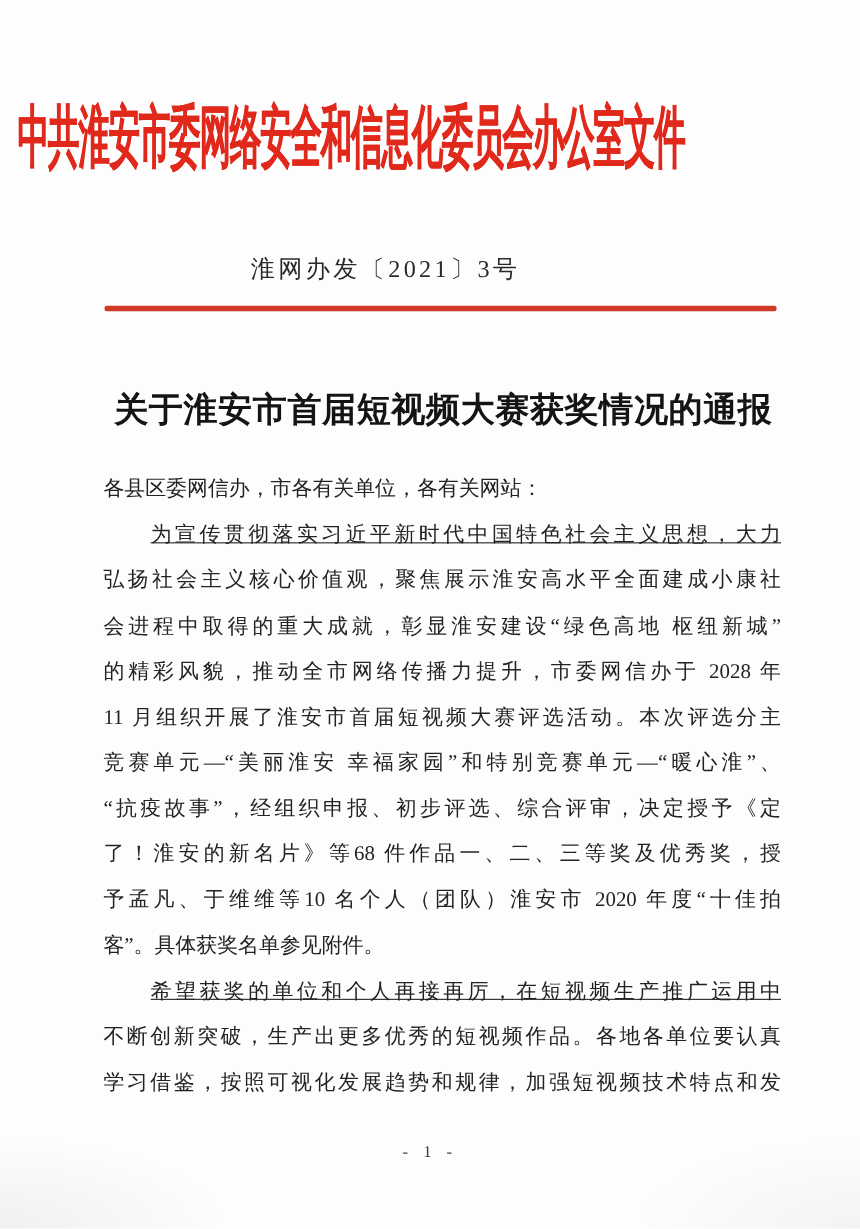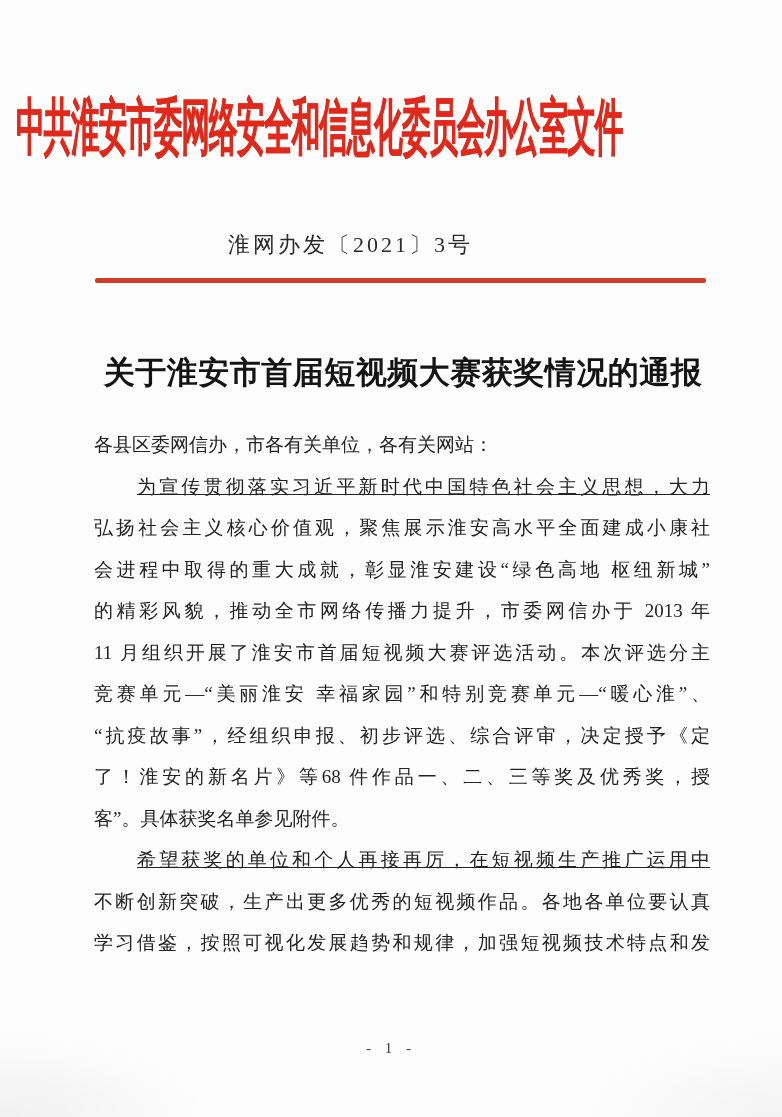--- a/index.html
+++ b/index.html
@@ -117,25 +117,26 @@
 
   <div class="red-rule"></div>
 
   <h1 class="title">关于淮安市首届短视频大赛获奖情况的通报</h1>
 
   <div class="body-text">
       <div class="body-line">各县区委网信办，市各有关单位，各有关网站：</div>
       <div class="body-line indent just">为宣传贯彻落实习近平新时代中国特色社会主义思想，大力</div>
       <div class="body-line just">弘扬社会主义核心价值观，聚焦展示淮安高水平全面建成小康社</div>
       <div class="body-line just">会进程中取得的重大成就，彰显淮安建设“绿色高地 枢纽新城”</div>
-      <div class="body-line just">的精彩风貌，推动全市网络传播力提升，市委网信办于 2013 年</div>
+      <div class="body-line just">的精彩风貌，推动全市网络传播力提升，市委网信办于 2028 年</div>
       <div class="body-line just">11 月组织开展了淮安市首届短视频大赛评选活动。本次评选分主</div>
       <div class="body-line just">竞赛单元—“美丽淮安 幸福家园”和特别竞赛单元—“暖心淮”、</div>
       <div class="body-line just">“抗疫故事”，经组织申报、初步评选、综合评审，决定授予《定</div>
       <div class="body-line just">了！淮安的新名片》等68 件作品一、二、三等奖及优秀奖，授</div>
+      <div class="body-line just">予孟凡、于维维等10 名个人（团队）淮安市 2020 年度“十佳拍</div>
       <div class="body-line">客”。具体获奖名单参见附件。</div>
       <div class="body-line indent just">希望获奖的单位和个人再接再厉，在短视频生产推广运用中</div>
       <div class="body-line just">不断创新突破，生产出更多优秀的短视频作品。各地各单位要认真</div>
       <div class="body-line just">学习借鉴，按照可视化发展趋势和规律，加强短视频技术特点和发</div>
     </div>
 
   <div class="page-number">- 1 -</div>
 
 </div>
 

